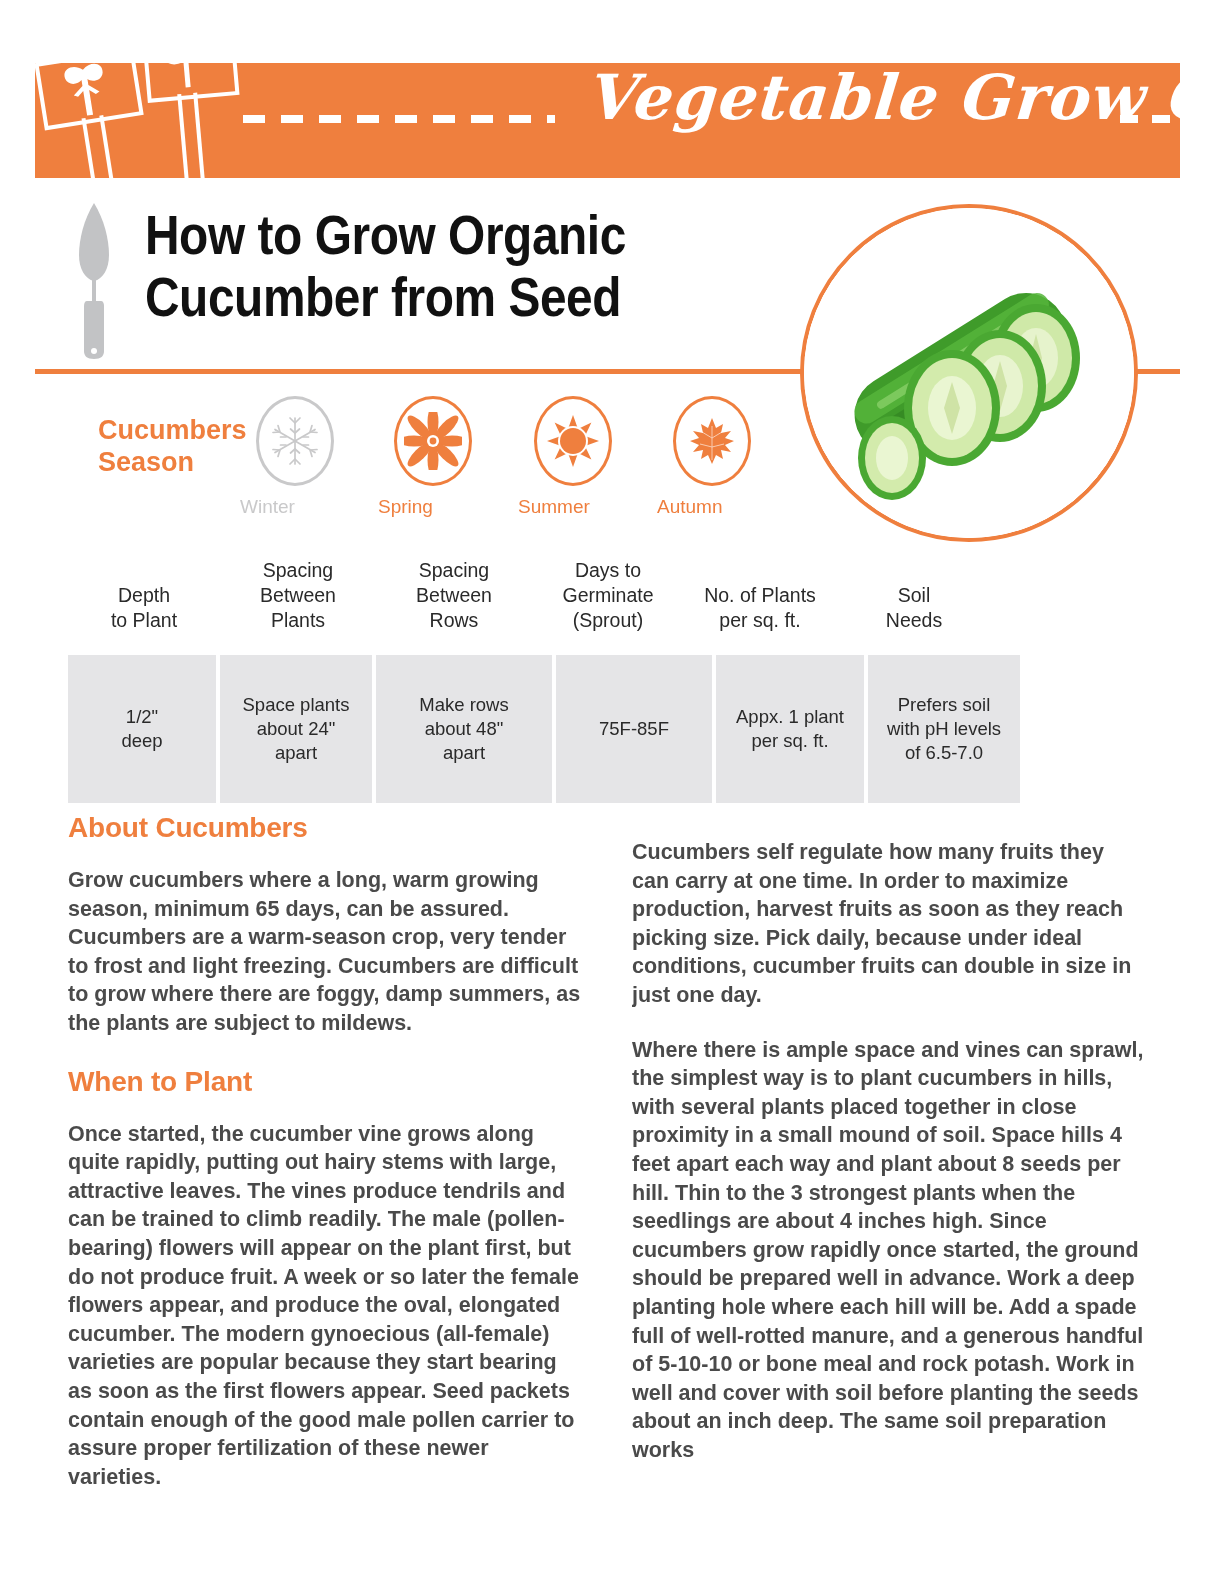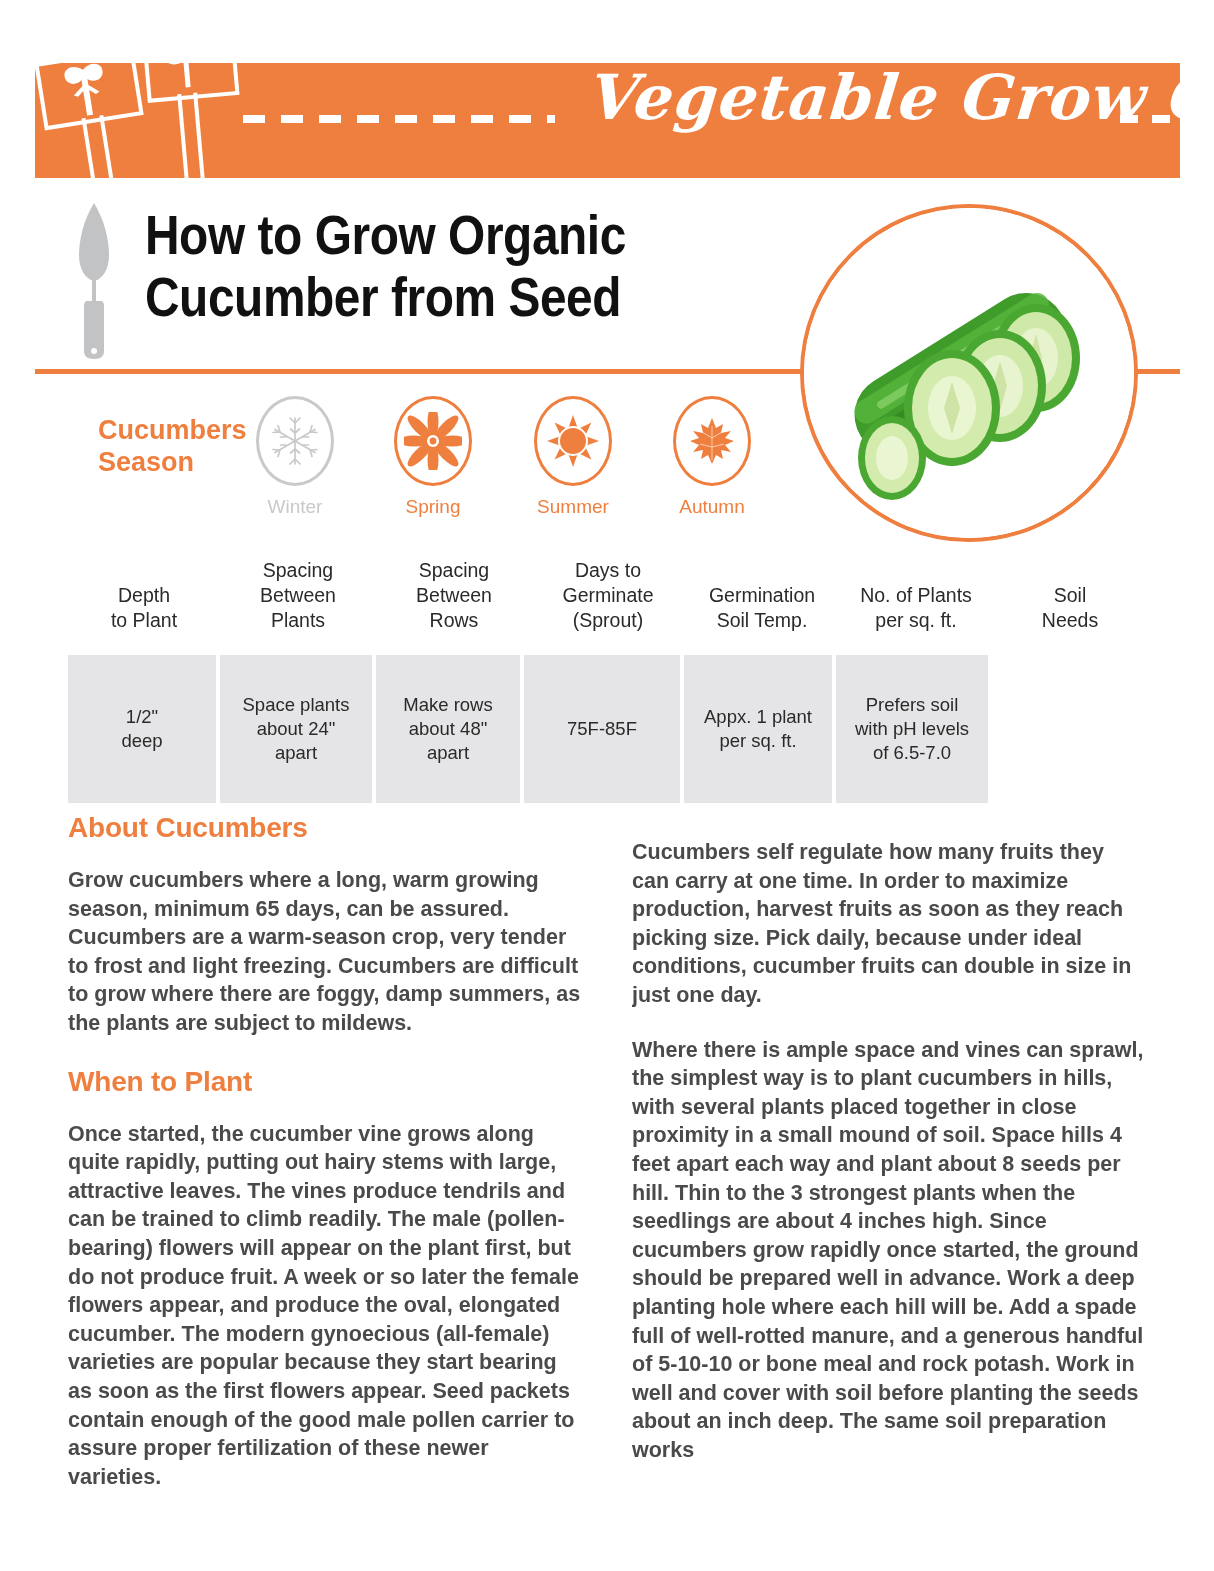--- a/index.html
+++ b/index.html
@@ -81,21 +81,21 @@
     overflow:hidden;
     box-sizing:border-box;
   }
   .photo-inner{position:absolute;inset:0;border-radius:50%;overflow:hidden;background:#ffffff;}
   
   .season-label{
     position:absolute;left:98px;top:415px;width:150px;
     font-family:"Liberation Sans Narrow","Liberation Sans", sans-serif;
     font-weight:bold;font-size:27px;line-height:1.18;color:#ef7f3e;
   }
-  .season{position:absolute;top:396px;width:110px;text-align:center;}
+  .season{position:absolute;top:396px;width:110px;}
   .season .ring{
     width:78px;height:90px;border-radius:50%;
     border:3px solid #ef7f3e;margin:0 auto;
     position:relative;box-sizing:border-box;
   }
   .season.inactive .ring{border-color:#c9c9ca;}
   .season .nm{
     margin-top:10px;font-size:19px;color:#ef7f3e;
   }
   .season.inactive .nm{color:#c9c9ca;}
@@ -295,28 +295,27 @@
   </div>
   <div class="nm">Autumn</div>
 </div>
 
 <div class="tbl">
   <div class="thead">
     <div class="th" style="width:152px">Depth<br>to Plant</div>
     <div class="th" style="width:156px">Spacing<br>Between<br>Plants</div>
     <div class="th" style="width:156px">Spacing<br>Between<br>Rows</div>
     <div class="th" style="width:152px">Days to<br>Germinate<br>(Sprout)</div>
-    <div class="th" style="width:156px">Germination<br>Soil Temp.</div>
     <div class="th" style="width:152px">No. of Plants<br>per sq. ft.</div>
     <div class="th" style="width:156px">Soil<br>Needs</div>
   </div>
   <div class="tbody">
     <div class="td" style="width:148px">1/2"<br>deep</div>
     <div class="td" style="width:152px">Space plants<br>about 24"<br>apart</div>
-    <div class="td" style="width:144px">Make rows<br>about 48"<br>apart</div>
+    <div class="td" style="width:176px">Make rows<br>about 48"<br>apart</div>
     <div class="td" style="width:156px">75F-85F</div>
     <div class="td" style="width:148px">Appx. 1 plant<br>per sq. ft.</div>
     <div class="td" style="width:152px">Prefers soil<br>with pH levels<br>of 6.5-7.0</div>
   </div>
 </div>
 
 <div class="col left clip" style="height:748px">
   <h2 class="sec-h">About Cucumbers</h2>
   <p class="para">Grow cucumbers where a long, warm growing season, minimum 65 days, can be assured. Cucumbers are a warm-season crop, very tender to frost and light freezing. Cucumbers are difficult to grow where there are foggy, damp summers, as the plants are subject to mildews.</p>
   <h2 class="sec-h tight">When to Plant</h2>

